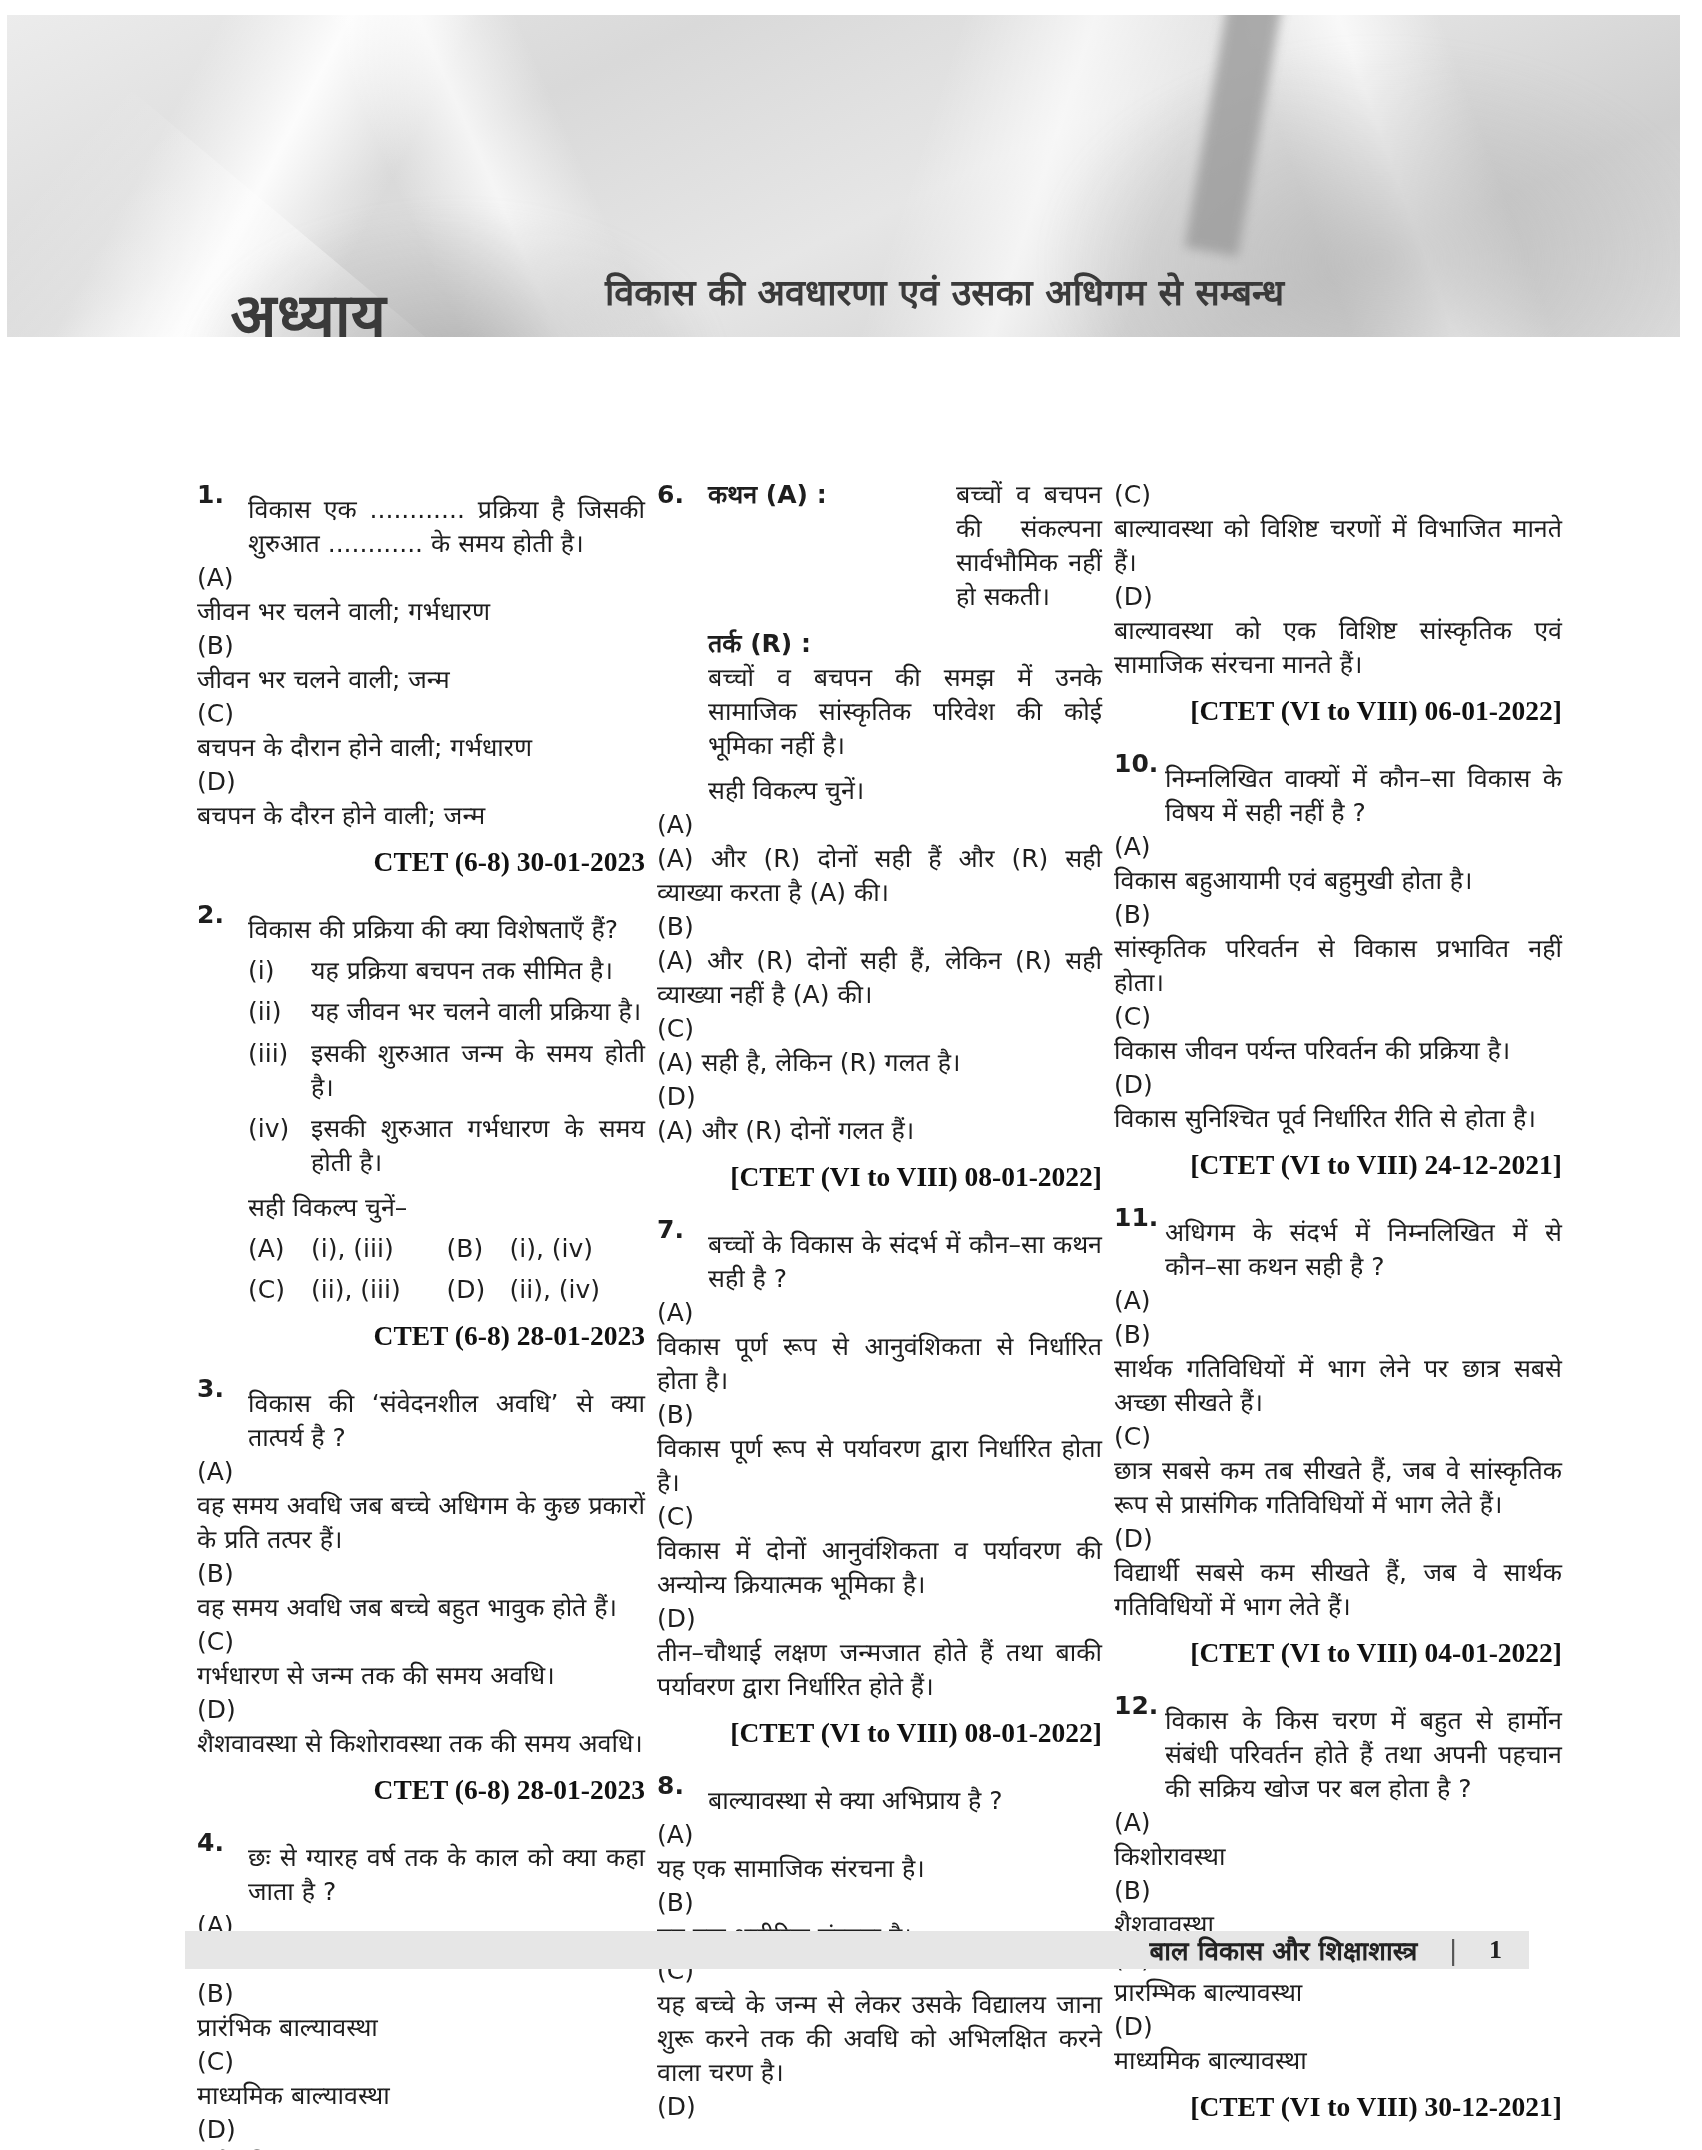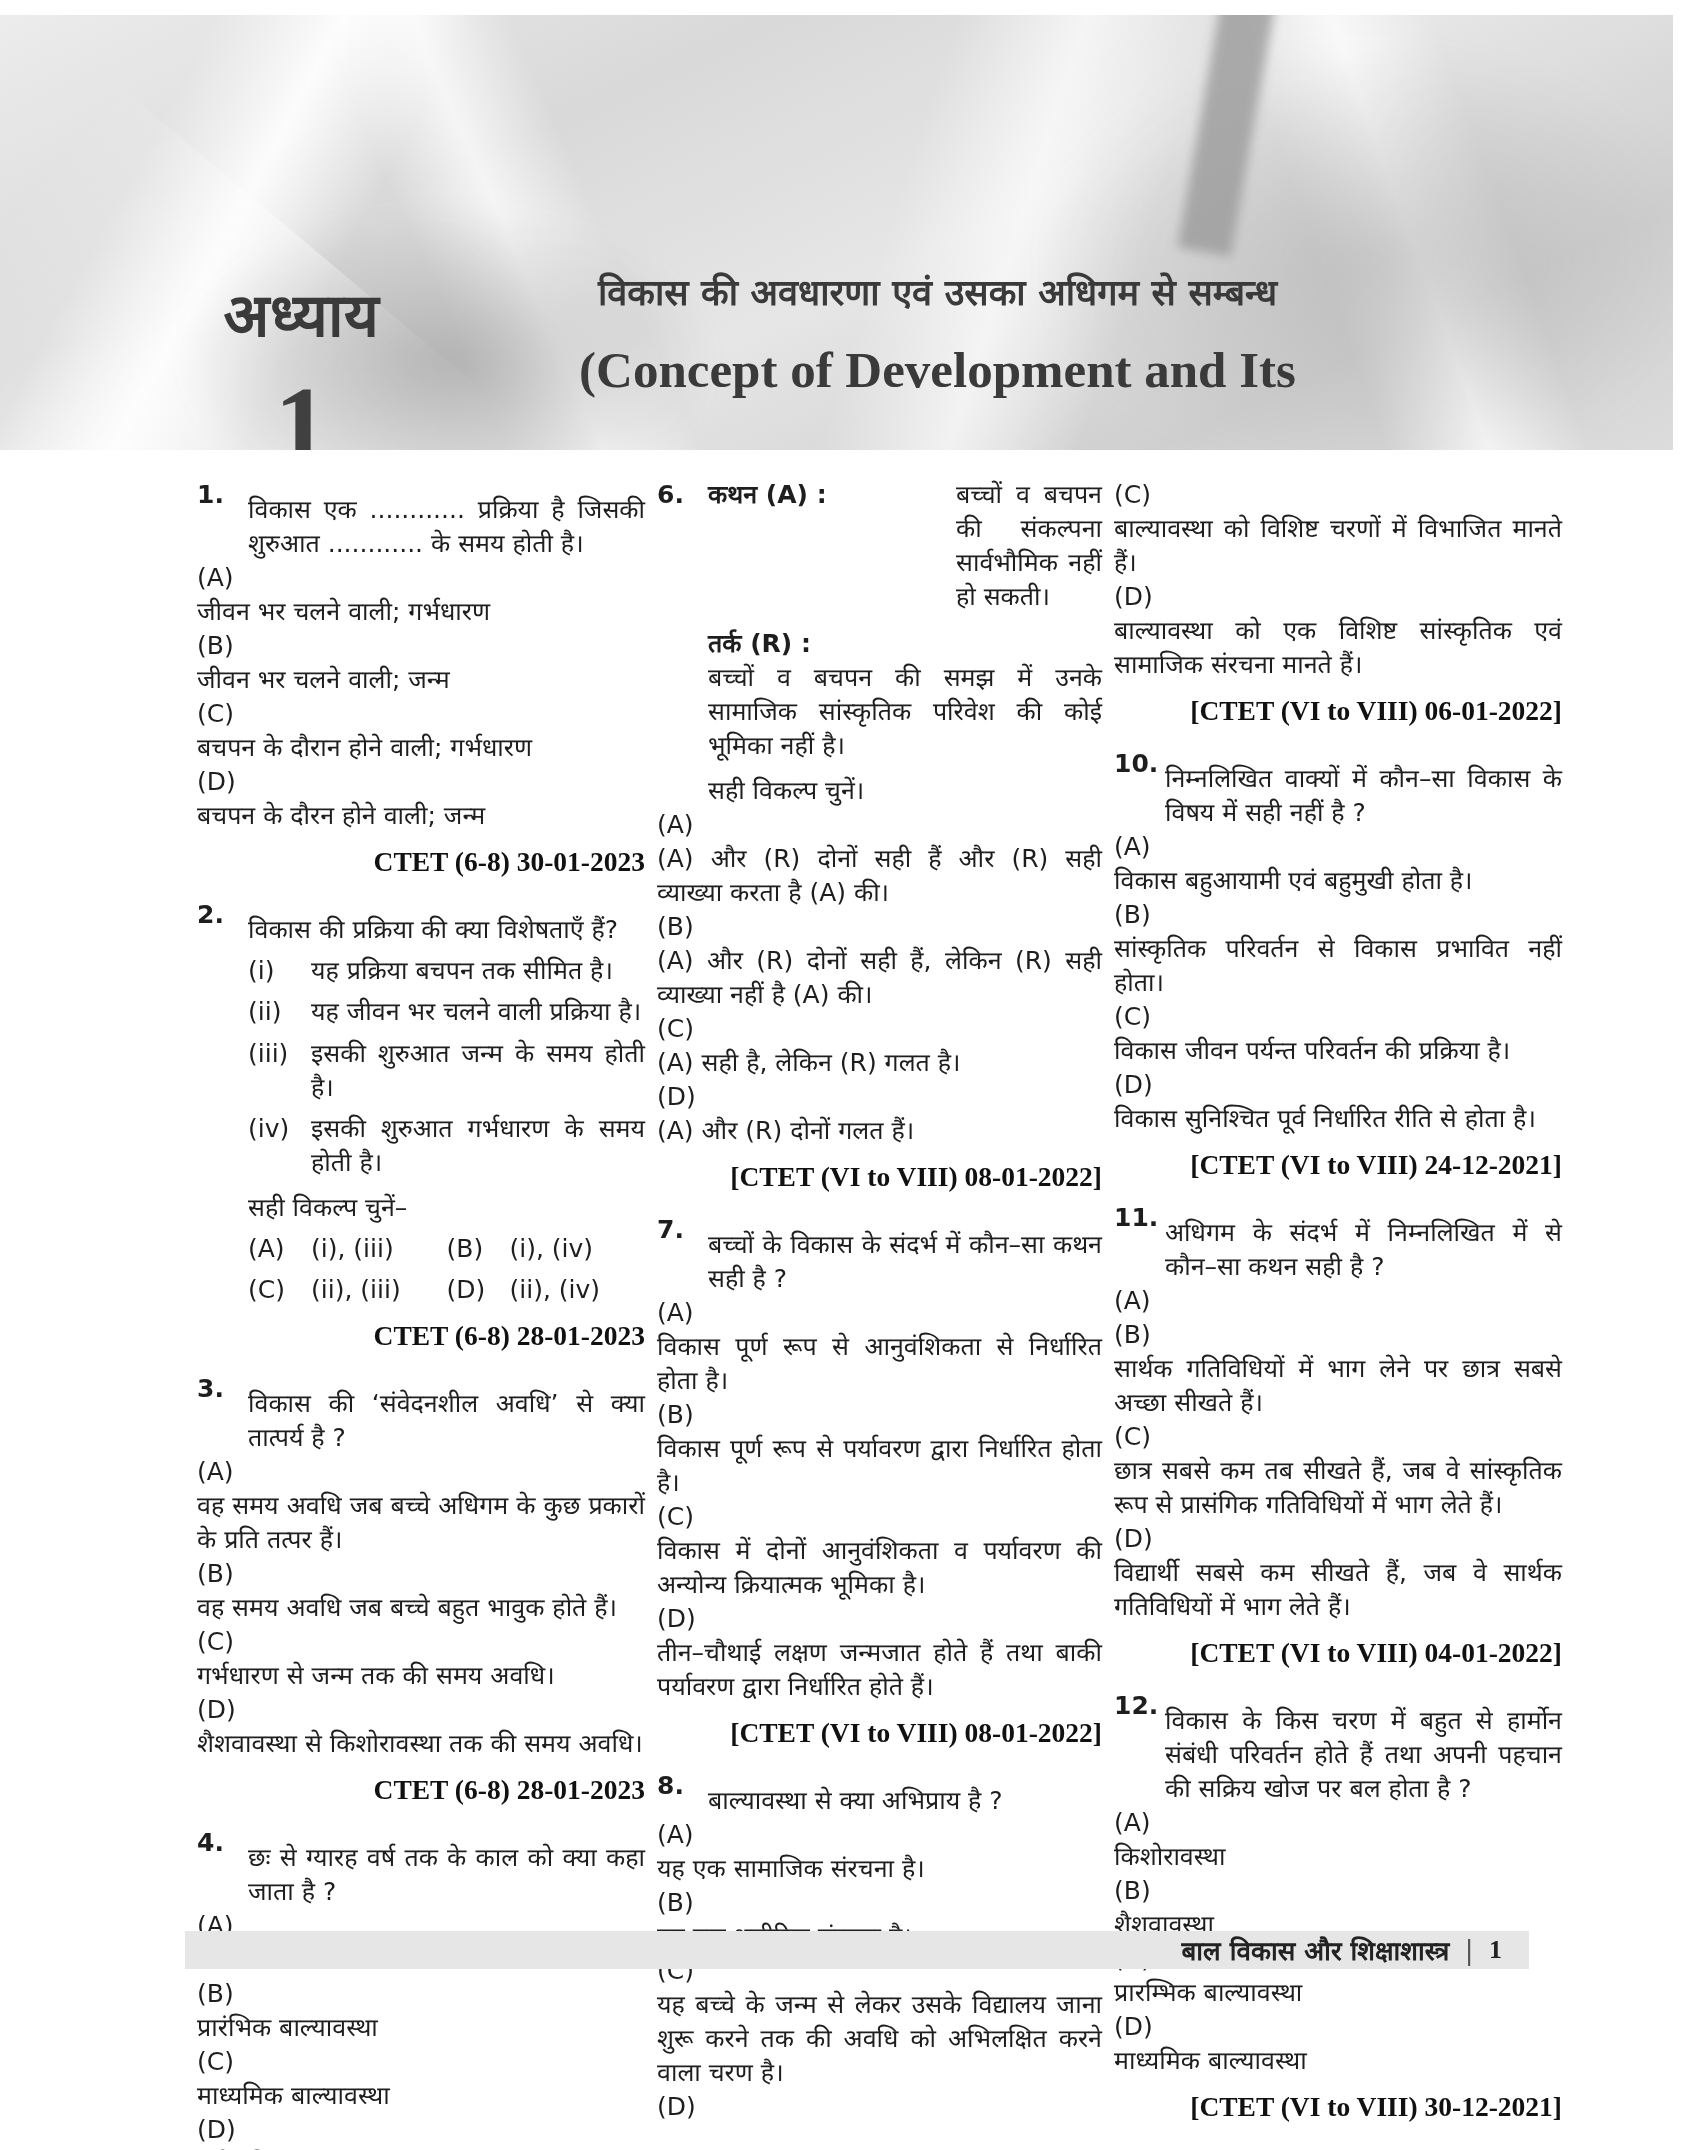--- a/index.html
+++ b/index.html
@@ -1,20 +1,20 @@
 <!DOCTYPE html>
 <html style="font-size:9.6px"><head>
 <meta charset="utf-8">
 <style>
   html,body{margin:0;padding:0;background:#ffffff;}
   .page{position:relative;width:1703px;height:2151px;background:#ffffff;
         font-family:"DejaVu Sans",sans-serif;color:#1e1e1e;overflow:hidden;}
 
   
-  .hero{position:absolute;left:0;top:15px;width:1673px;height:435px;overflow:hidden;
+  .hero{position:absolute;left:7px;top:15px;width:1673px;height:322px;overflow:hidden;
         background:linear-gradient(155deg,#ececec 0%,#d9d9d9 30%,#e6e6e6 55%,#cfcfcf 80%,#dcdcdc 100%);}
   .streak{position:absolute;background:linear-gradient(90deg,rgba(255,255,255,0),rgba(255,255,255,.9),rgba(255,255,255,0));}
   .s1{width:227px;height:956px;left:72px;top:-179px;transform:rotate(28deg);}
   .s2{width:179px;height:956px;left:454px;top:-179px;transform:rotate(-24deg);opacity:.8;}
   .s3{width:251px;height:1016px;left:866px;top:-209px;transform:rotate(18deg);opacity:.75;}
   .s4{width:191px;height:1016px;left:1344px;top:-209px;transform:rotate(-20deg);opacity:.85;}
   .s5{width:538px;height:538px;left:-119px;top:179px;transform:rotate(40deg);opacity:.55;}
   .blob-book{position:absolute;left:179px;top:191px;width:538px;height:311px;border-radius:50%;
              background:radial-gradient(ellipse at center,rgba(140,140,140,.55),rgba(140,140,140,0) 70%);filter:blur(10.8px);}
   .blob-hand{position:absolute;left:1045px;top:36px;width:657px;height:418px;border-radius:50%;
@@ -50,21 +50,21 @@
   .qar .arlabel{width:248px;flex:none;font-weight:bold;}
   .artext{flex:1;text-align:justify;}
   .optrow{display:flex;margin-left:51px;margin-top:7.2px;}
   .optcell{width:50%;display:flex;flex:none;}
   .tag{text-align:right;font-family:"Liberation Serif",serif;font-weight:bold;font-size:27.5px;
        margin-top:9.6px;margin-bottom:3.6px;color:#111;}
 
   
   .footer{position:absolute;left:185px;top:1931px;width:1344px;height:38px;background:#e6e6e6;
           display:flex;align-items:center;justify-content:flex-end;box-sizing:border-box;padding-right:27px;
-          font-size:26px;color:#222;}
+          font-size:26px;color:#222;gap:16px;}
   .footer .book{font-weight:bold;}
   .footer .sep{margin:0 15.5px;color:#555;font-weight:normal;}
   .footer .pg{font-family:"Liberation Serif",serif;font-weight:bold;}
 </style>
 </head>
 <body>
 
 <div class="page">
 
   <div class="hero">

